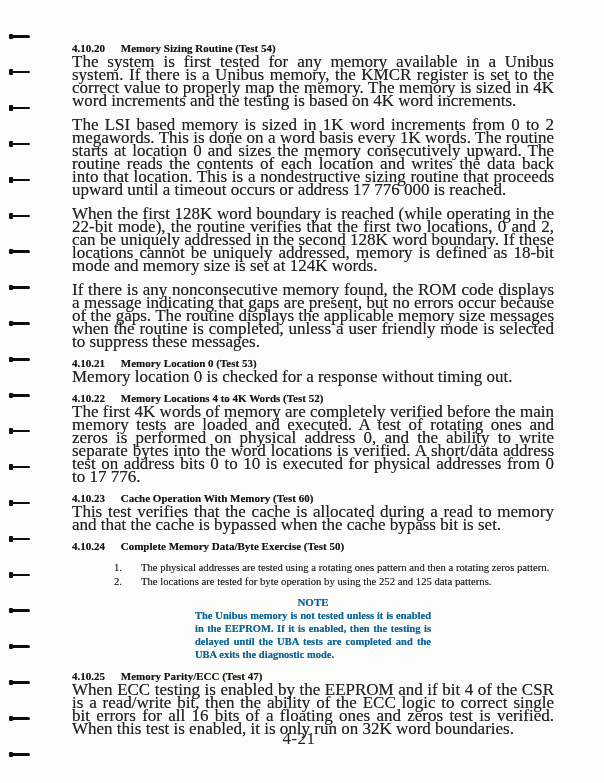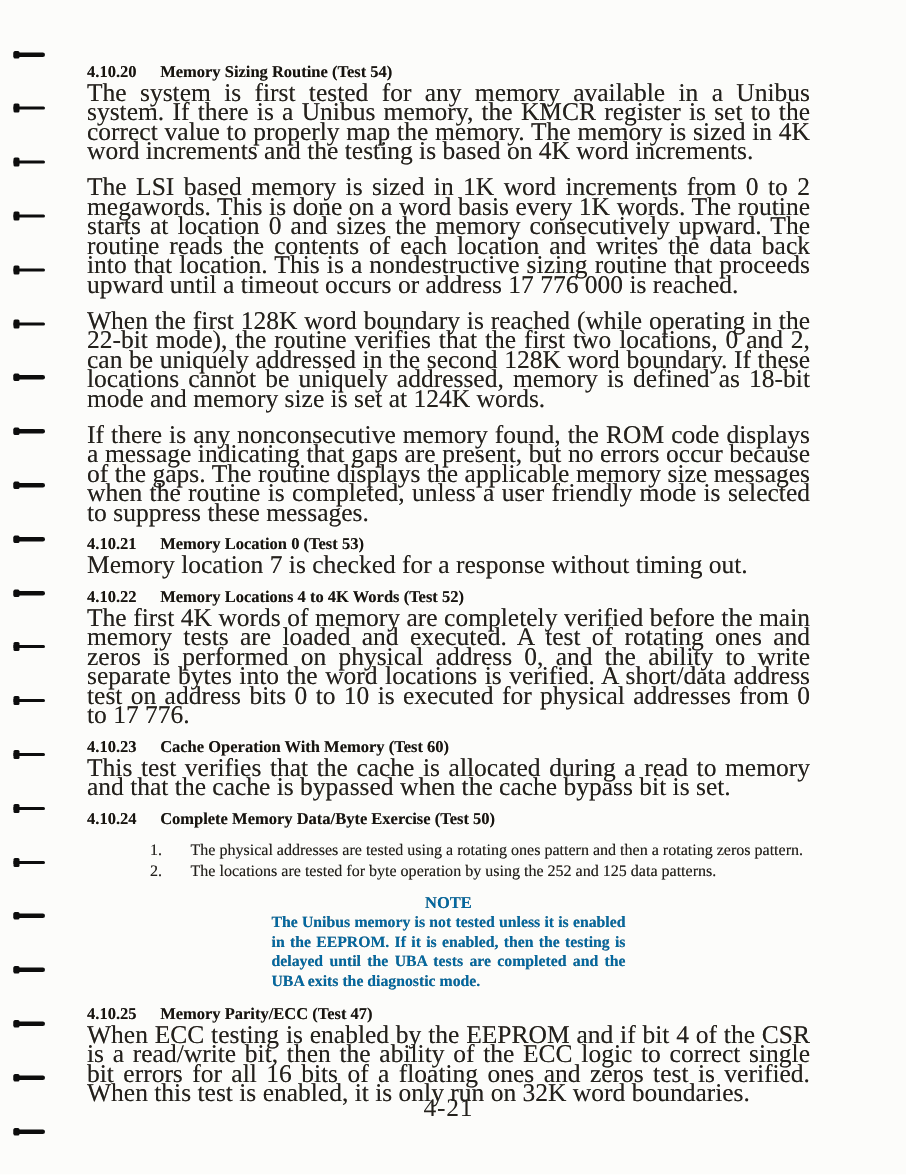--- a/index.html
+++ b/index.html
@@ -31,21 +31,21 @@
     position: absolute;
     left: 0;
     top: -1.5px;
     width: 4px;
     height: 5.5px;
     background: #0d0d0d;
     border-radius: 1px;
   }
   .content {
     position: absolute;
-    left: 58px;
+    left: 72px;
     top: 0;
     width: 482px;
     text-shadow: 0 0 0.4px rgba(20,18,14,0.5);
   }
   .sec-heading {
     font-size: 11px;
     font-weight: 700;
     line-height: 13px;
     margin: 9px 0 0 0;
     color: #17140f;
@@ -132,21 +132,21 @@
     </div>
     <p class="para">The system is first tested for any memory available in a Unibus system. If there is a Unibus memory, the KMCR register is set to the correct value to properly map the memory. The memory is sized in 4K word increments and the testing is based on 4K word increments.</p>
     <p class="para">The LSI based memory is sized in 1K word increments from 0 to 2 megawords. This is done on a word basis every 1K words. The routine starts at location 0 and sizes the memory consecutively upward. The routine reads the contents of each location and writes the data back into that location. This is a nondestructive sizing routine that proceeds upward until a timeout occurs or address 17 776 000 is reached.</p>
     <p class="para">When the first 128K word boundary is reached (while operating in the 22-bit mode), the routine verifies that the first two locations, 0 and 2, can be uniquely addressed in the second 128K word boundary. If these locations cannot be uniquely addressed, memory is defined as 18-bit mode and memory size is set at 124K words.</p>
     <p class="para">If there is any nonconsecutive memory found, the ROM code displays a message indicating that gaps are present, but no errors occur because of the gaps. The routine displays the applicable memory size messages when the routine is completed, unless a user friendly mode is selected to suppress these messages.</p>
 
     <div class="sec-heading">
       <span class="sec-num">4.10.21</span>
       <span class="sec-title">Memory Location 0 (Test 53)</span>
     </div>
-    <p class="para">Memory location 7 is checked for a response without timing out.</p>
+    <p class="para">Memory location 0 is checked for a response without timing out.</p>
 
     <div class="sec-heading">
       <span class="sec-num">4.10.22</span>
       <span class="sec-title">Memory Locations 4 to 4K Words (Test 52)</span>
     </div>
     <p class="para">The first 4K words of memory are completely verified before the main memory tests are loaded and executed. A test of rotating ones and zeros is performed on physical address 0, and the ability to write separate bytes into the word locations is verified. A short/data address test on address bits 0 to 10 is executed for physical addresses from 0 to 17 776.</p>
 
     <div class="sec-heading">
       <span class="sec-num">4.10.23</span>
       <span class="sec-title">Cache Operation With Memory (Test 60)</span>

